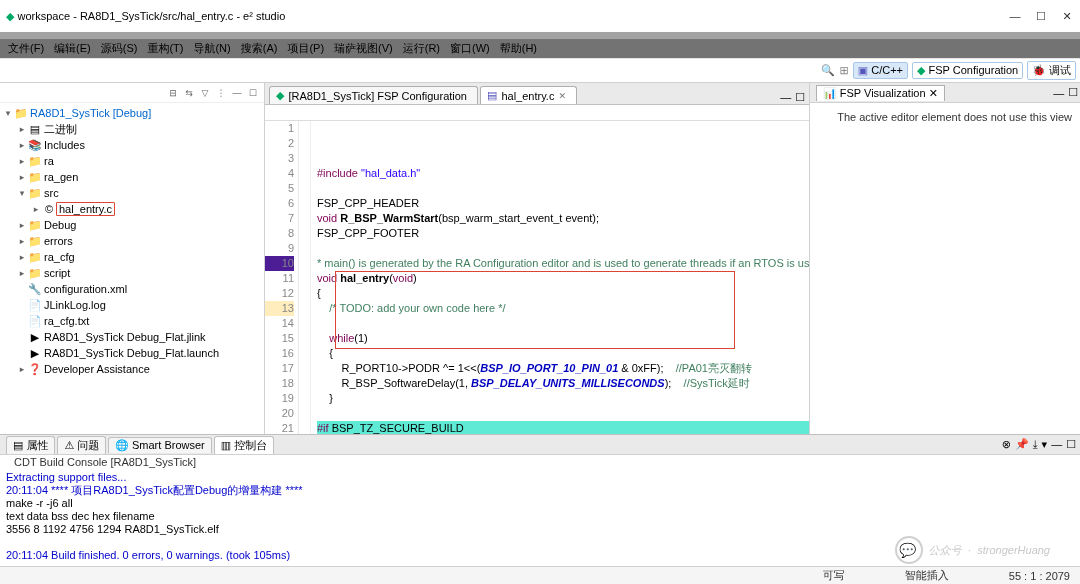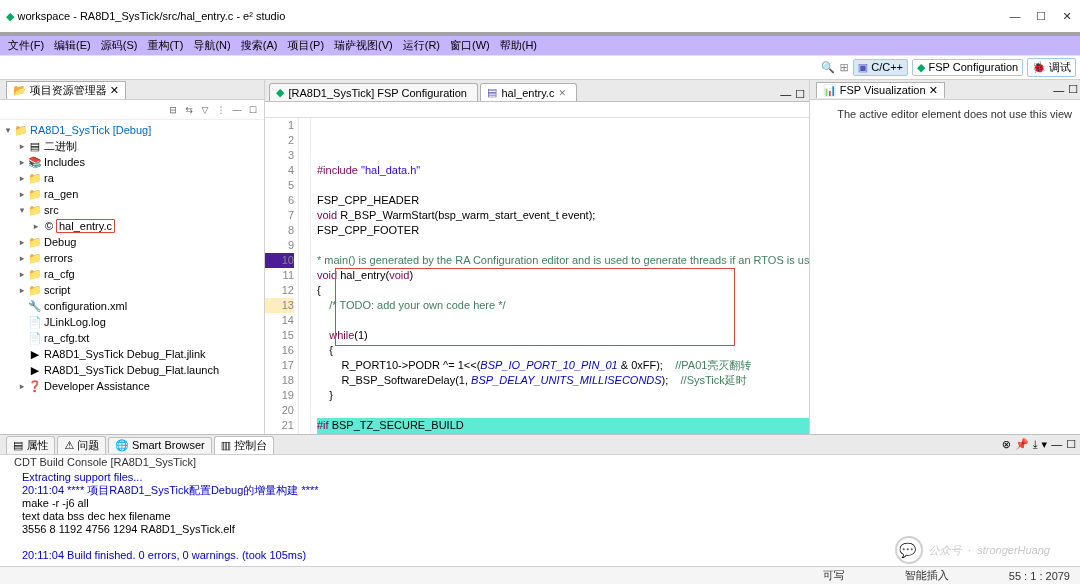--- a/index.html
+++ b/index.html
@@ -1,20 +1,20 @@
 <!DOCTYPE html>
 <html><head>
 <meta charset="utf-8">
 <style>
 * { margin: 0; padding: 0; box-sizing: border-box; font-family: "Microsoft YaHei", Tahoma, sans-serif; font-size: 11px; }
 body { background: #f0f0f0; width: 1080px; height: 584px; overflow: hidden; display: flex; flex-direction: column; }
-.titlebar { background: #fff; height: 22px; display: flex; align-items: center; padding: 16px 6px; border-bottom: 4px solid #a3a3a3; justify-content: space-between; }
+.titlebar { background: #fff; height: 22px; display: flex; align-items: center; padding: 16px 6px; border-bottom: 7px solid #a3a3a3; justify-content: space-between; }
 .titlebar .winctl { display: flex; gap: 12px; }
 .titlebar .winctl span { width: 14px; text-align: center; color: #333; cursor: default; }
-.menubar { background: #c4b5fd; height: 20px; display: flex; align-items: center; padding: 0 4px; border-bottom: 1px solid #e5e5e5; gap: 2px; }
+.menubar { background: #737373; height: 20px; display: flex; align-items: center; padding: 0 4px; border-bottom: 1px solid #e5e5e5; gap: 2px; }
 .menubar span { padding: 2px 4px; }
 .toolbar { background: #fff; height: 24px; display: flex; align-items: center; padding: 0 4px; border-bottom: 1px solid #d0d0d0; gap: 4px; justify-content: flex-end; }
 .persp { border: 1px solid #a8c8e8; background: #d8e8f8; padding: 1px 4px; border-radius: 2px; }
 .main { flex: 1; display: flex; overflow: hidden; min-height: 0; }
 .sidebar { width: 265px; background: #fff; border-right: 1px solid #d0d0d0; display: flex; flex-direction: column; }
 .viewtab { height: 20px; display: flex; align-items: center; padding-left: 6px; border-bottom: 1px solid #d0d0d0; background: #eaeaea; }
 .viewtab .sel { background: #fff; border: 1px solid #b0b0b0; border-bottom: none; padding: 1px 6px; }
 .viewtb { height: 20px; display: flex; align-items: center; justify-content: flex-end; gap: 2px; padding: 0 4px; border-bottom: 1px solid #eee; }
 .viewtb span { width: 14px; height: 14px; display: inline-flex; align-items: center; justify-content: center; color: #666; font-size: 9px; }
 .tree { flex: 1; overflow: auto; padding: 2px 0; }
@@ -27,34 +27,34 @@
 .tabrow { height: 22px; display: flex; align-items: flex-end; border-bottom: 1px solid #c0c0c0; background: #eaeaea; padding-left: 4px; }
 .tabrow .tab { border: 1px solid #b0b0b0; border-bottom: none; background: #f7f7f7; padding: 2px 10px 2px 6px; margin-right: 2px; border-radius: 3px 3px 0 0; display: flex; align-items: center; gap: 4px; position: relative; }
 .tabrow .tab.active { background: #fff; }
 .tabrow .close { font-size: 9px; color: #777; }
 .edtoolbar { height: 16px; border-bottom: 1px solid #ddd; }
 .editor { flex: 1; display: flex; overflow: hidden; font-family: Consolas, monospace; font-size: 11px; min-height: 0; }
 .gutter { width: 34px; background: #fff; border-right: 1px solid #e8e8e8; text-align: right; padding-right: 4px; color: #888; line-height: 15px; position: relative; }
 .fold { width: 12px; border-right: 1px solid #eee; background: #fff; }
 .code { flex: 1; overflow: auto; padding-left: 6px; line-height: 15px; white-space: pre; position: relative; }
 .kw { color: #7f0055; font-weight: normal; }
-.mac { color: #0000c0; font-style: italic; }
+.mac { color: #0000c0; font-style: italic; font-weight: bold; }
 .cm { color: #3f7f5f; }
 .str { color: #2a00ff; }
-.fn { font-weight: normal; }
+.fn { font-weight: bold; }
 .hlbox { border: 1.5px solid #d43; position: absolute; pointer-events: none; }
 .bgshade { background: #5eead4; display: inline-block; width: 100%; }
 .right { width: 270px; background: #fff; display: flex; flex-direction: column; }
 .right .msg { padding: 8px; color: #333; text-align: right; }
 .bottom { height: 132px; background: #fff; border-top: 1px solid #c0c0c0; display: flex; flex-direction: column; }
 .btabs { height: 20px; display: flex; align-items: center; border-bottom: 1px solid #d0d0d0; background: #eaeaea; padding-left: 6px; gap: 2px; }
 .btabs .bt { padding: 1px 6px; border: 1px solid #c0c0c0; border-bottom: none; background: #f5f5f5; border-radius: 3px 3px 0 0; display: flex; align-items: center; gap: 3px; }
 .btabs .bt.active { background: #fff; }
 .btb { display: flex; gap: 4px; margin-left: auto; padding-right: 4px; }
-.console { flex: 1; padding: 2px 6px; font-family: Consolas, monospace; font-size: 11px; line-height: 13px; overflow: auto; margin-left: 16px; }
+.console { flex: 1; padding: 2px 6px; font-family: Consolas, monospace; font-size: 11px; line-height: 13px; overflow: auto; }
 .cblue { color: #0000cc; }
 .status { height: 18px; background: #f5f5f5; border-top: 1px solid #d0d0d0; display: flex; align-items: center; padding: 0 10px; gap: 60px; justify-content: flex-end; color: #333; }
 .watermark { position: fixed; right: 30px; bottom: 20px; color: #c8c8c8; font-size: 22px; font-style: italic; display: flex; align-items: center; gap: 6px; pointer-events: none; }
 .watermark .wx { width: 28px; height: 28px; border: 2px solid #d0d0d0; border-radius: 50%; display: flex; align-items: center; justify-content: center; font-size: 14px; font-style: normal; }
 </style>
 </head>
 <body>
 
 <div class="titlebar">
   <div><span style="color:#0a6">◆</span> <span>workspace - RA8D1_SysTick/src/hal_entry.c - e² studio</span></div>
@@ -83,23 +83,20 @@
   <span style="color:#888">🔍</span>
   <span style="color:#888">⊞</span>
   <span class="persp"><span style="color:#55b">▣</span> <span>C/C++</span></span>
   <span class="persp" style="background:#fff"><span style="color:#0a6">◆</span> <span>FSP Configuration</span></span>
   <span class="persp" style="background:#fff">🐞 <span>调试</span></span>
 </div>
 
 <div class="main">
 
   <div class="sidebar">
-    <div class="viewtab">
-        <span class="sel">📂 <span>项目资源管理器</span> ✕</span>
-      </div>
     <div class="viewtb">
       <span>⊟</span>
       <span>⇆</span>
       <span>▽</span>
       <span>⋮</span>
       <span>—</span>
       <span>☐</span>
     </div>
     <div class="tree" id="tree">
       <div class="nd" style="padding-left:2px">

